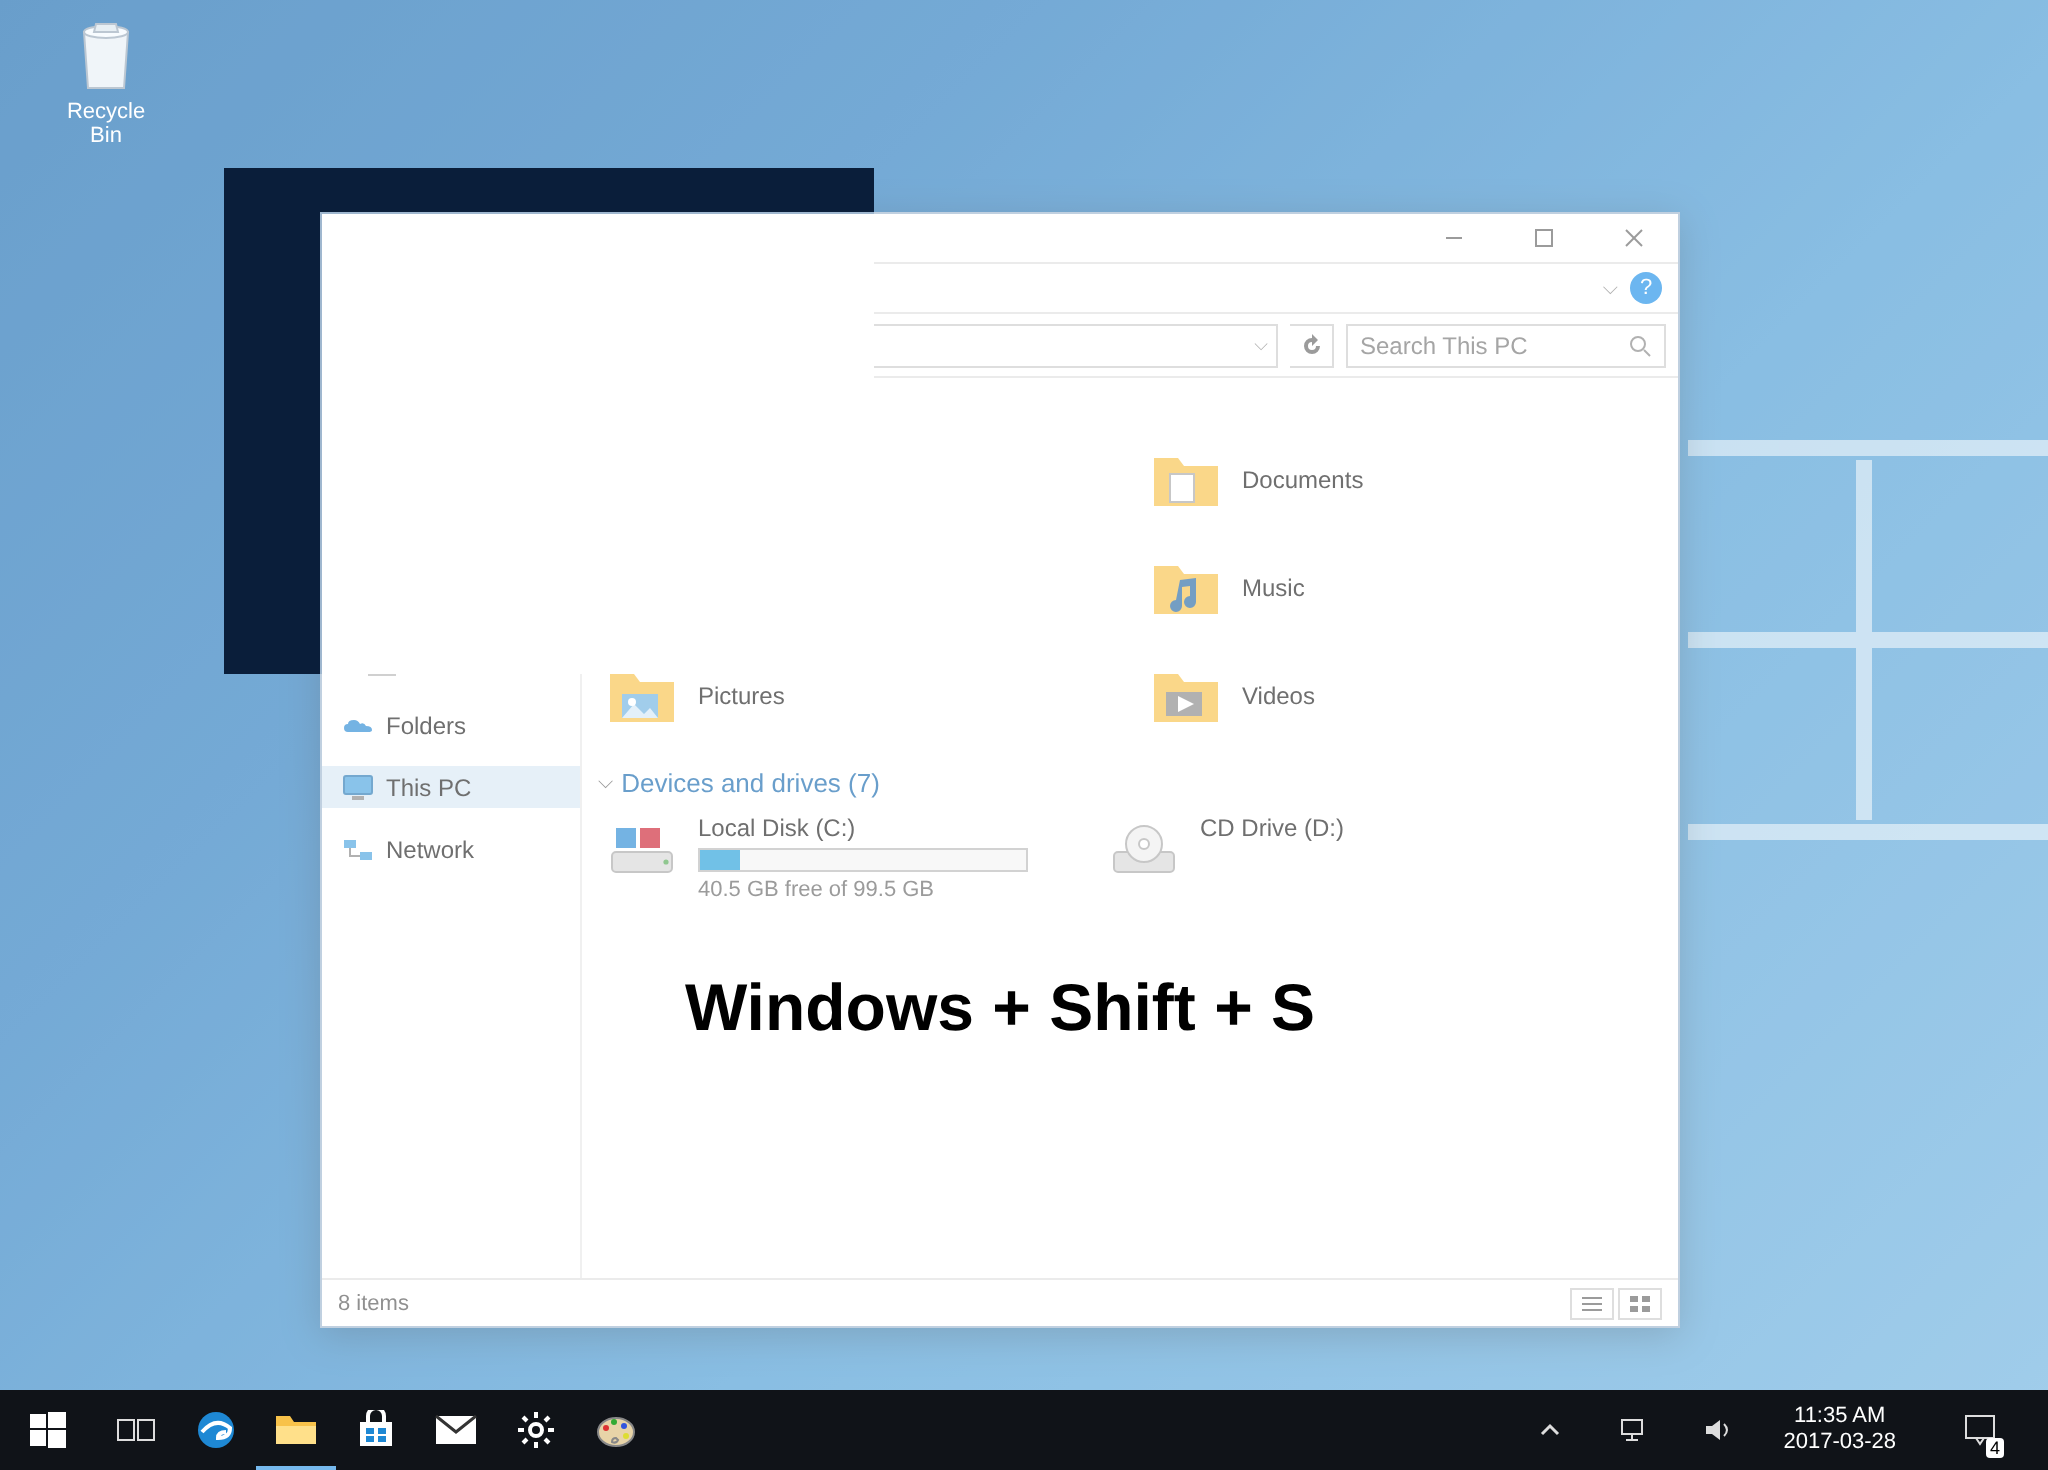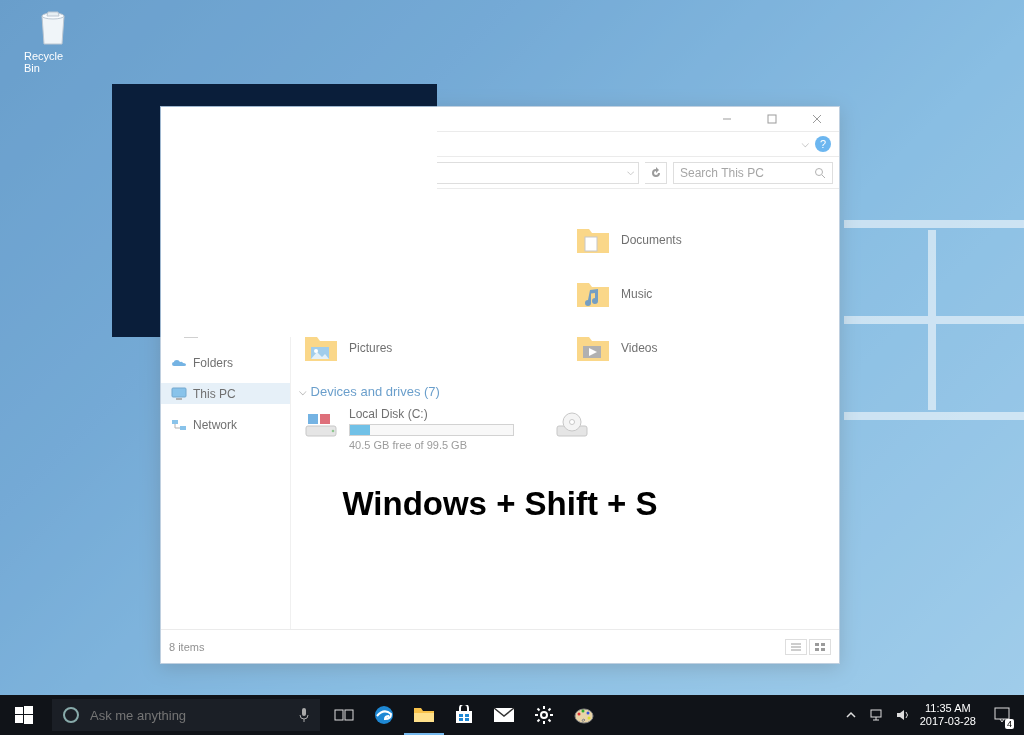--- a/index.html
+++ b/index.html
@@ -5,21 +5,21 @@
 * { margin: 0; padding: 0; box-sizing: border-box; font-family: "Segoe UI", Tahoma, sans-serif; }
 body { width: 1024px; height: 735px; overflow: hidden; background: #2b7dc0; position: relative; }
 .desktop {
   position: absolute; inset: 0;
   background: linear-gradient(135deg, #1a6bb0 0%, #2b7dc0 30%, #4a9bd4 60%, #6fb3e0 100%);
 }
 .windows-light { position:absolute; right:0; top:220px; width:190px; height:200px; opacity:0.55; }
 .windows-light .bar { position:absolute; background:#fff; }
 .wl-h { height:8px; width:180px; right:0; }
 .wl-v { width:8px; height:180px; top:10px; }
-.recycle { position:absolute; left:24px; top:8px; color:#fff; font-size:11px; width:58px; cursor:pointer; }
+.recycle { position:absolute; left:24px; top:8px; text-align:center; color:#fff; font-size:11px; width:58px; cursor:pointer; }
 .recycle .bin { width:34px; height:38px; margin:0 auto 4px; position:relative; }
 .recycle .bin svg { width:34px; height:38px; }
 .dim-overlay { position:absolute; inset:0; background:rgba(255,255,255,0.35); pointer-events:none; }
 .snip-region { position:absolute; left:112px; top:84px; width:325px; height:253px; pointer-events:none; }
 .snip-dark { position:absolute; inset:0; background:#0a1e3a; }
 .snip-border { position:absolute; inset:0; border:1px solid #b00000; }
 .explorer {
   position:absolute; left:160px; top:106px; width:680px; height:558px;
   background:#fff; border:1px solid #9fb7cf; box-shadow:0 4px 18px rgba(0,0,0,0.25);
   display:flex; flex-direction:column; font-size:12px; color:#222;
@@ -55,31 +55,31 @@
 .folders-grid { display:grid; grid-template-columns:1fr 1fr; column-gap:20px; row-gap:18px; }
 .folder-item { display:flex; align-items:center; gap:10px; height:36px; cursor:pointer; }
 .folder-item .fic { width:36px; height:36px; display:flex; align-items:center; justify-content:center; }
 .folder-item.selected .lbl { background:#cce5f6; }
 .drives { display:flex; gap:40px; margin-top:8px; }
 .drive { display:flex; gap:10px; }
 .drive .dic { width:36px; height:36px; display:flex; align-items:center; justify-content:center; }
 .drive .info .bar { width:165px; height:12px; border:1px solid #bbb; margin:3px 0; background:#f5f5f5; position:relative; }
 .drive .info .bar .fill { position:absolute; inset:0; right:auto; background:#26a0da; }
 .drive .info .sub { font-size:11px; color:#666; }
-.statusbar { height:34px; border-top:1px solid #e0e0e0; display:flex; align-items:center; padding:0 8px; font-size:11px; color:#555; }
+.statusbar { height:24px; border-top:1px solid #e0e0e0; display:flex; align-items:center; padding:0 8px; font-size:11px; color:#555; }
 .view-toggles { margin-left:auto; display:flex; gap:2px; }
 .view-toggles div { width:22px; height:16px; border:1px solid #ccc; display:flex; align-items:center; justify-content:center; color:#666; }
 .big-text { position:absolute; left:160px; width:680px; top:485px; text-align:center; font-size:33px; color:#000; font-weight:700; pointer-events:none; }
 .taskbar { position:absolute; left:0; right:0; bottom:0; height:40px; background:#101318; display:flex; align-items:center; color:#fff; }
 .tb-start { width:48px; height:40px; display:flex; align-items:center; justify-content:center; }
 .tb-search { flex:0 0 268px; height:32px; margin:4px 4px; background:#1b1f26; display:flex; align-items:center; padding:0 10px; gap:10px; color:#aaa; }
 .tb-search input { background:transparent; border:none; outline:none; color:#ddd; flex:1; font-size:13px; }
 .tb-icon { width:40px; height:40px; display:flex; align-items:center; justify-content:center; cursor:pointer; }
 .tb-icon.active { border-bottom:2px solid #76b9ed; }
-.tray { margin-left:auto; display:flex; align-items:center; gap:8px; padding-right:4px; }
+.tray { margin-left:auto; display:flex; align-items:center; gap:24px; padding-right:16px; }
 .tray .tt { font-size:11px; text-align:center; line-height:13px; }
 .tray-icon { width:18px; height:18px; display:flex; align-items:center; justify-content:center; color:#ddd; }
 .notif { width:36px; height:40px; display:flex; align-items:center; justify-content:center; position:relative; }
 .notif .badge { position:absolute; bottom:6px; right:6px; font-size:9px; background:#fff; color:#000; border-radius:2px; padding:0 2px; }
 svg { display:block; }
 </style>
 </head>
 <body>
 
 <div class="desktop">
@@ -385,20 +385,23 @@
           </div>
         </div>
         <div class="drive">
           <span class="dic">
               <svg width="36" height="30" viewBox="0 0 36 30">
                 <rect x="3" y="16" width="30" height="10" rx="2" fill="#d8d8d8" stroke="#aaa"></rect>
                 <circle cx="18" cy="12" r="9" fill="#eee" stroke="#aaa"></circle>
                 <circle cx="18" cy="12" r="2.5" fill="#fff" stroke="#aaa"></circle>
               </svg>
             </span>
+          <div class="info">
+            <div>CD Drive (D:)</div>
+          </div>
         </div>
       </div>
     </div>
   </div>
 
   <div class="statusbar">
     <span>8 items</span>
     <div class="view-toggles">
       <div>
           <svg width="12" height="10" viewBox="0 0 12 10">
@@ -447,34 +450,20 @@
 <div class="big-text">Windows + Shift + S</div>
 
 <div class="taskbar">
   <div class="tb-start">
     <svg width="18" height="18" viewBox="0 0 18 18">
         <rect x="0" y="1" width="8" height="7" fill="#fff"></rect>
         <rect x="9" y="0" width="9" height="8" fill="#fff"></rect>
         <rect x="0" y="9" width="8" height="8" fill="#fff"></rect>
         <rect x="9" y="9" width="9" height="9" fill="#fff"></rect>
       </svg>
-  </div>
-  <div class="tb-search">
-    <span>
-        <svg width="18" height="18" viewBox="0 0 18 18">
-          <circle cx="9" cy="9" r="7" fill="none" stroke="#8aa" stroke-width="2"></circle>
-        </svg>
-      </span>
-    <input placeholder="Ask me anything" style="">
-    <span>
-        <svg width="12" height="16" viewBox="0 0 12 16">
-          <rect x="4" y="1" width="4" height="8" rx="2" fill="#aaa"></rect>
-          <path d="M2 8 A4 4 0 0 0 10 8 M6 12 L6 15" stroke="#aaa" fill="none"></path>
-        </svg>
-      </span>
   </div>
   <div class="tb-icon">
       <svg width="20" height="16" viewBox="0 0 20 16">
         <rect x="1" y="3" width="8" height="10" fill="none" stroke="#ddd"></rect>
         <rect x="11" y="3" width="8" height="10" fill="none" stroke="#ddd"></rect>
       </svg>
     </div>
   <div class="tb-icon">
       <svg width="22" height="22" viewBox="0 0 22 22">
         <circle cx="11" cy="11" r="9" fill="#1e88d4"></circle>

